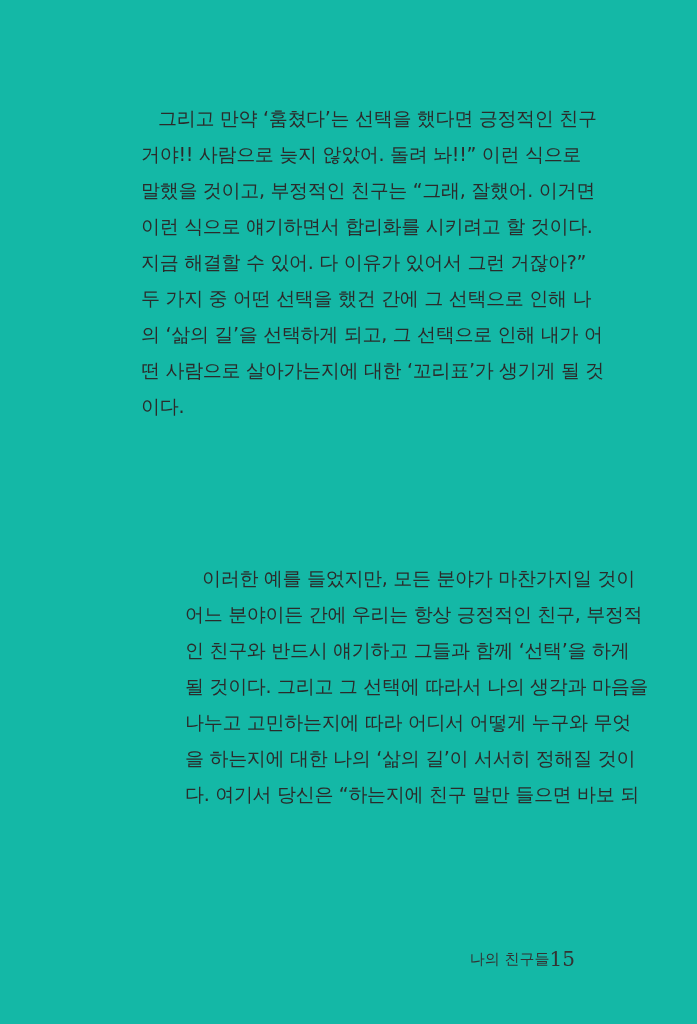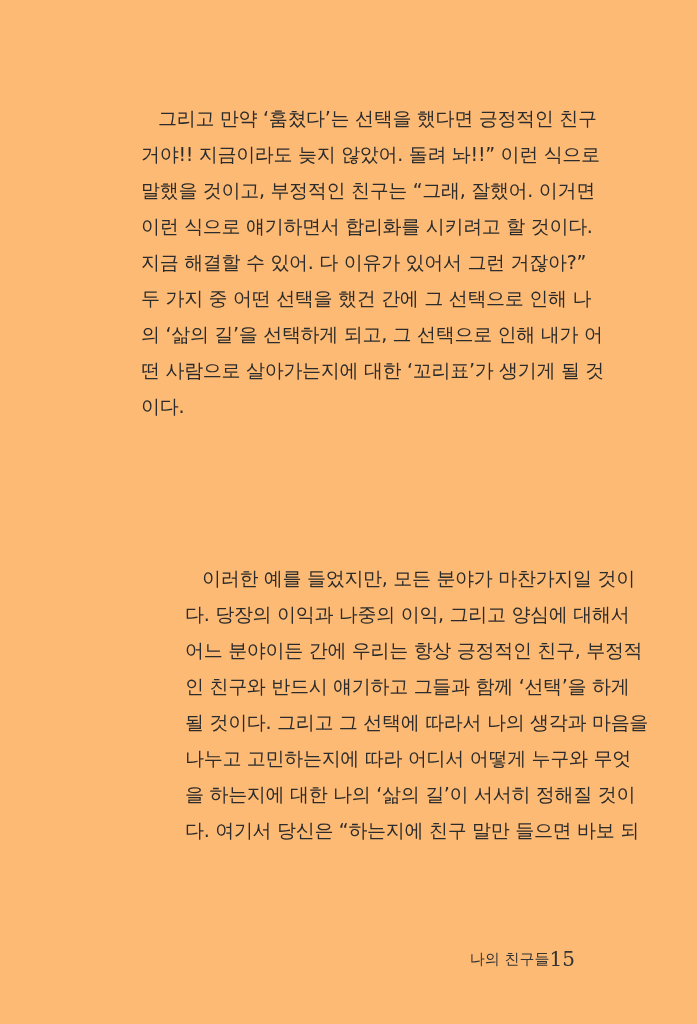--- a/index.html
+++ b/index.html
@@ -13,21 +13,21 @@
       position: relative;
       overflow: hidden;
       font-family: "DejaVu Sans", "Liberation Sans", sans-serif;
       color: #2b2b2b;
     }
     .page {
       position: absolute;
       left: 0; top: 0;
       width: 697px;
       height: 1024px;
-      background: #fdba74;
+      background: #14b8a6;
     }
     .text-block {
       position: absolute;
       left: 141px;
       width: 434px;
     }
     .line {
       height: 36px;
       line-height: 36px;
       font-size: 19px;
@@ -63,33 +63,32 @@
       font-size: 20px;
     }
   </style>
 </head>
 <body>
 
 <div class="page">
 
   <div class="text-block" id="para-1">
     <div class="line indent">그리고 만약 ‘훔쳤다’는 선택을 했다면 긍정적인 친구</div>
-    <div class="line">거야!! 지금이라도 늦지 않았어. 돌려 놔!!” 이런 식으로</div>
+    <div class="line">거야!! 사람으로 늦지 않았어. 돌려 놔!!” 이런 식으로</div>
     <div class="line">말했을 것이고, 부정적인 친구는 “그래, 잘했어. 이거면</div>
     <div class="line">이런 식으로 얘기하면서 합리화를 시키려고 할 것이다.</div>
     <div class="line">지금 해결할 수 있어. 다 이유가 있어서 그런 거잖아?”</div>
     <div class="line">두 가지 중 어떤 선택을 했건 간에 그 선택으로 인해 나</div>
     <div class="line">의 ‘삶의 길’을 선택하게 되고, 그 선택으로 인해 내가 어</div>
     <div class="line">떤 사람으로 살아가는지에 대한 ‘꼬리표’가 생기게 될 것</div>
     <div class="line last">이다.</div>
   </div>
 
   <div class="text-block" id="para-2">
     <div class="line indent">이러한 예를 들었지만, 모든 분야가 마찬가지일 것이</div>
-    <div class="line">다. 당장의 이익과 나중의 이익, 그리고 양심에 대해서</div>
     <div class="line">어느 분야이든 간에 우리는 항상 긍정적인 친구, 부정적</div>
     <div class="line">인 친구와 반드시 얘기하고 그들과 함께 ‘선택’을 하게</div>
     <div class="line">될 것이다. 그리고 그 선택에 따라서 나의 생각과 마음을</div>
     <div class="line">나누고 고민하는지에 따라 어디서 어떻게 누구와 무엇</div>
     <div class="line">을 하는지에 대한 나의 ‘삶의 길’이 서서히 정해질 것이</div>
     <div class="line">다. 여기서 당신은 “하는지에 친구 말만 들으면 바보 되</div>
   </div>
 
   <div class="footer">
     <span class="running-title">나의 친구들</span>

